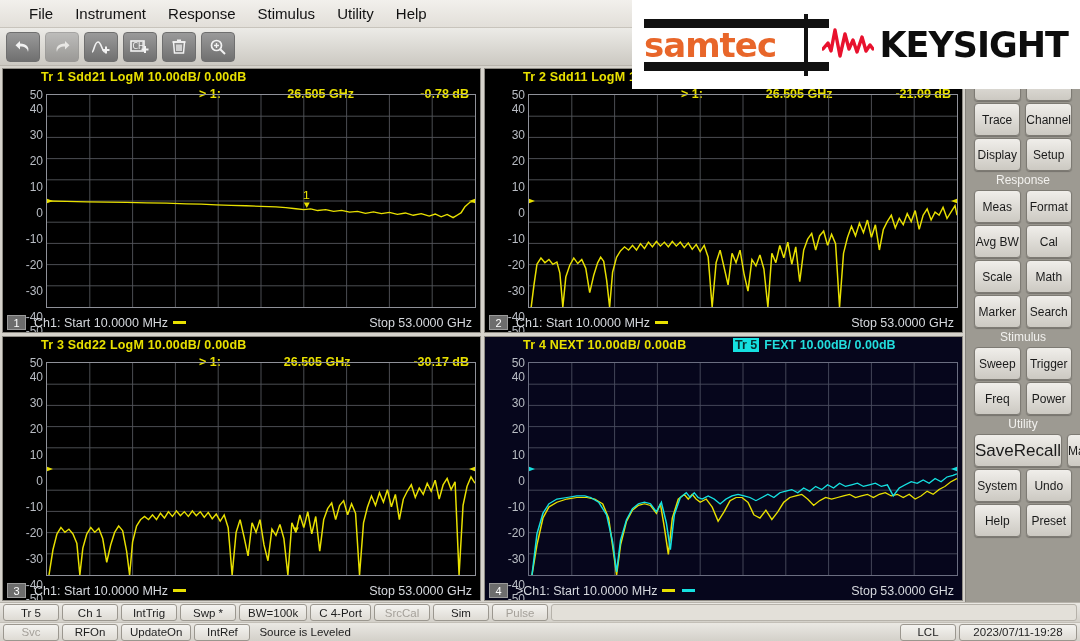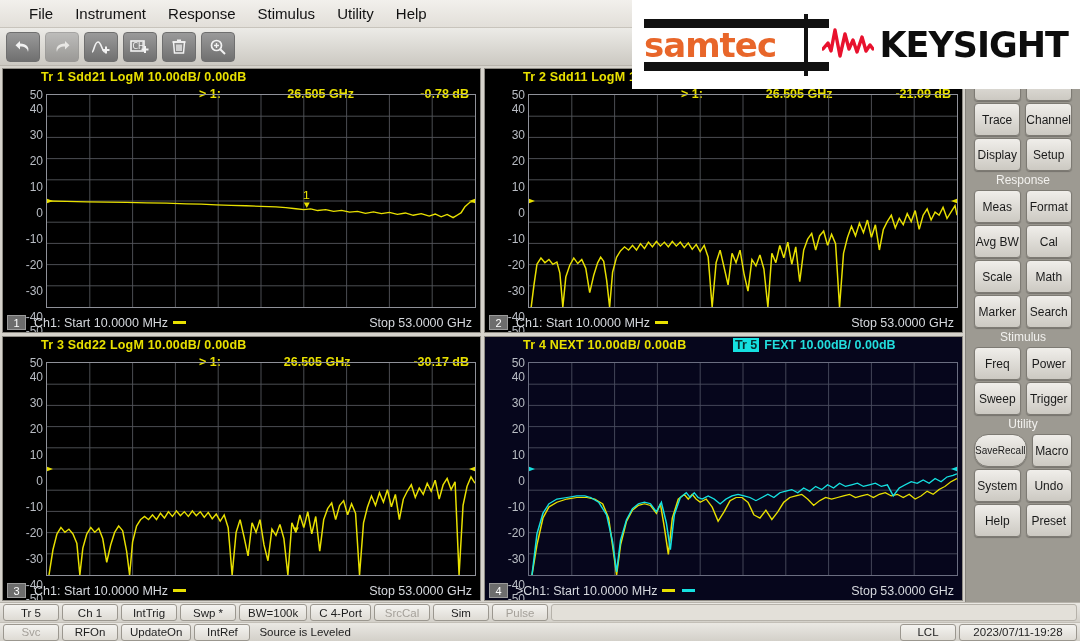--- a/index.html
+++ b/index.html
@@ -172,21 +172,21 @@
     height: 33px;
     border: 1px solid #7d7a73;
     border-radius: 4px;
     background: linear-gradient(#f0eeea, #ccc9c2);
     font-size: 12px; color: #1a1a1a;
     display: flex; align-items: center; justify-content: center;
     text-align: center;
     line-height: 12px;
     box-shadow: 0 1px 1px rgba(0,0,0,.25);
   }
-  .sk.two-line { font-size: 10px; border-radius: 14px; }
+  .sk.two-line { font-size: 17px; }
   .sk-group-label {
     text-align: center;
     font-size: 12px;
     color: #f2f1ee;
     height: 15px;
     line-height: 15px;
   }
 
   
   .statusbar {
@@ -673,32 +673,32 @@
           <div class="sk">
             <span>Marker</span>
           </div>
           <div class="sk">
             <span>Search</span>
           </div>
         </div>
         <div class="sk-group-label">Stimulus</div>
         <div class="sk-row">
           <div class="sk">
+            <span>Sweep</span>
+          </div>
+          <div class="sk">
+            <span>Trigger</span>
+          </div>
+        </div>
+        <div class="sk-row">
+          <div class="sk">
             <span>Freq</span>
           </div>
           <div class="sk">
             <span>Power</span>
-          </div>
-        </div>
-        <div class="sk-row">
-          <div class="sk">
-            <span>Sweep</span>
-          </div>
-          <div class="sk">
-            <span>Trigger</span>
           </div>
         </div>
         <div class="sk-group-label">Utility</div>
         <div class="sk-row">
           <div class="sk two-line">
             <span>Save</span>
             <br>
             <span>Recall</span>
           </div>
           <div class="sk">

